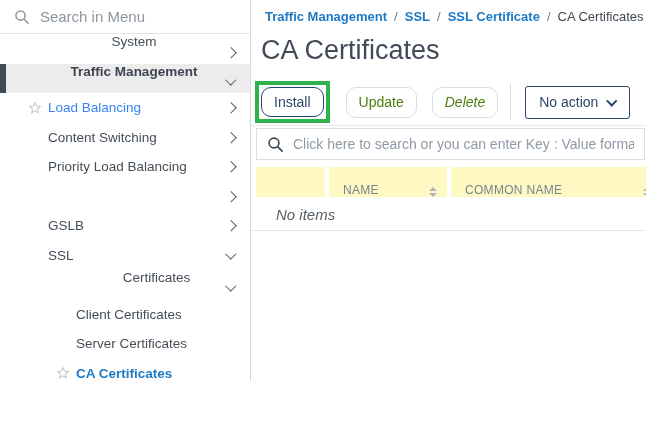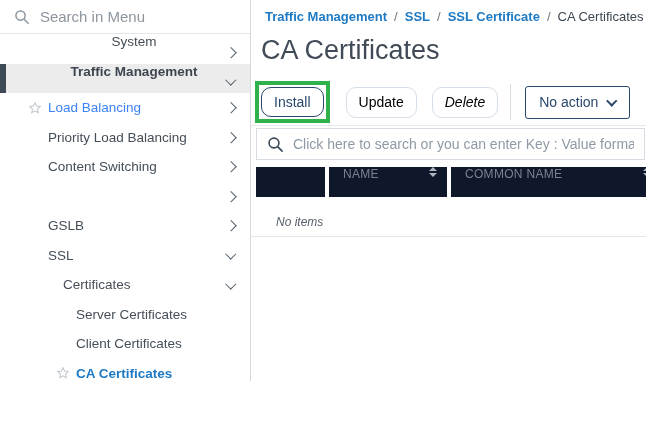--- a/index.html
+++ b/index.html
@@ -13,21 +13,21 @@
                     padding:0 12px 0 14px; border-bottom:1px solid #e4e7ea; }
   .sidebar-search input { border:none; outline:none; width:100%; font-size:15px;
                           color:#6b7480; font-family:inherit; background:transparent; }
   .sidebar-search input::placeholder { color:#8d959e; opacity:1; }
 
   .nav-item { height:29.5px; display:flex; align-items:center; font-size:13.5px;
               color:#454e58; cursor:pointer; }
   .lvl0 { padding-left:18px;flex-direction:column; }
   .lvl1 { padding-left:48px; }
   .lvl1.starred { padding-left:28px; }
-  .lvl2 { padding-left:63px; }
+  .lvl2 { padding-left:63px;flex-direction:column; }
   .lvl3 { padding-left:76px; }
   .lvl3.starred { padding-left:56px; }
   .nav-item.selected { background:#ececec; border-left:6px solid #3f4a57; padding-left:12px; }
   .nav-item.selected .nav-label { font-weight:bold; color:#3d4650; }
   .nav-item.blue .nav-label { color:#3b82f6; }
   .nav-item.active .nav-label { color:#1e7ac4; font-weight:bold; }
   .star { width:14px; height:14px; margin-right:6px; flex:0 0 14px; }
 
   .chev { margin-left:auto; margin-right:16px; width:7.5px; height:7.5px;
           border-right:1.5px solid #54606c; border-bottom:1.5px solid #54606c; flex:0 0 auto; }
@@ -41,49 +41,49 @@
   .breadcrumb a { color:#1e7ac4; font-weight:bold; text-decoration:none; cursor:pointer; }
   .breadcrumb .sep { color:#6d7681; margin:0 7px; font-weight:normal; }
   .breadcrumb .current { color:#3d4751; }
   .page-title { margin:11px 0 0 10px; font-size:27px; font-weight:normal;
                 color:#414b57; line-height:31px; }
 
   .toolbar { display:flex; align-items:center; margin:15px 0 0 0; }
   .hl-box { border:4px solid #2fb14c; padding:2px; margin-left:4px; display:inline-block; }
   .btn { height:30px; padding:0 12px; background:#fff; border:1px solid #29486b;
          border-radius:10px; color:#29486b; font-size:14px; font-family:inherit; cursor:pointer; }
-  .btn.dis { height:31px; border-color:#d6dee8; color:#000000; cursor:default; }
+  .btn.dis { height:31px; border-color:#d6dee8; color:#4d7c0f; cursor:default; }
   .btn-update { margin-left:16px; }
   .btn-delete { margin-left:15px;font-style:italic; }
   .vdiv { width:1px; height:36px; background:#d8dce1; margin-left:12px; }
   .btn-dropdown { margin-left:14px; height:33px; border-radius:3px; display:flex;
                   align-items:center; gap:10px; padding:0 13px; }
   .btn-dropdown .chev { margin:0; border-color:#29486b; border-width:2px; margin-top:-3px; }
 
   .table-panel { margin-top:2px; border-top:1px solid #e7eaed; }
   .search-bar { margin:2px 1px 0 5px; height:32px; border:1px solid #d8dde3;
                 display:flex; align-items:center; gap:9px; padding:0 10px; background:#fff; }
   .search-bar input { flex:1; border:none; outline:none; font-size:14px; color:#555e68;
                       font-family:inherit; background:transparent; }
   .search-bar input::placeholder { color:#8f99a5; opacity:1; }
 
   .thead { display:flex; gap:4px; margin:7px 0 0 5px; height:30px; overflow:hidden; }
-  .th { background:#0f172a; color:#79848f; font-size:12px; display:flex;
-        align-items:flex-start; letter-spacing:0.3px; }
+  .th { background:#fef9c3; color:#79848f; font-size:12px; display:flex;
+        align-items:flex-end; letter-spacing:0.3px; }
   .th-check { width:69px; flex:0 0 69px; }
   .th-name { width:118px; flex:0 0 118px; padding-left:14px; }
   .th-common { flex:1; padding-left:14px;gap:48px; }
   .sort { margin-left:auto; margin-right:10px; display:flex; flex-direction:column; gap:2px; }
   .th-common .sort { margin-right:-5px; }
   .sort i { display:block; width:0; height:0; border-left:4px solid transparent;
             border-right:4px solid transparent; }
   .sort .up { border-bottom:4px solid #aeb6bf; }
   .sort .dn { border-top:4px solid #aeb6bf; }
 
-  .empty-row { margin:18px 0 0 25px; font-size:12px; font-style:italic; color:#565f69; }
+  .empty-row { margin:9px 0 0 25px; font-size:15px; font-style:italic; color:#565f69; }
   .bottom-line { margin-top:7px; border-bottom:1px solid #e3e6ea; }
 </style>
 </head>
 <body>
 
 <div class="app">
 
   <aside class="sidebar">
     <div class="sidebar-search">
       <svg class="sicon" width="18" height="18" viewBox="0 0 18 18">
@@ -103,47 +103,47 @@
         <span class="chev down"></span>
       </div>
       <div class="nav-item lvl1 starred blue">
         <svg class="star" viewBox="0 0 16 16">
           <path d="M8 2l1.8 3.8 4.2.5-3.1 2.9.8 4.1L8 11.2l-3.7 2.1.8-4.1L2 6.3l4.2-.5z" fill="none" stroke="#c1c7cd" stroke-width="1.2"></path>
         </svg>
         <span class="nav-label">Load Balancing</span>
         <span class="chev right"></span>
       </div>
       <div class="nav-item lvl1">
+        <span class="nav-label">Content Switching</span>
+        <span class="chev right"></span>
+      </div>
+      <div class="nav-item lvl1">
         <span class="nav-label">Priority Load Balancing</span>
-        <span class="chev right"></span>
-      </div>
-      <div class="nav-item lvl1">
-        <span class="nav-label">Content Switching</span>
         <span class="chev right"></span>
       </div>
       <div class="nav-item lvl1">
         <span class="chev right"></span>
       </div>
       <div class="nav-item lvl1">
         <span class="nav-label">GSLB</span>
         <span class="chev right"></span>
       </div>
       <div class="nav-item lvl1">
         <span class="nav-label">SSL</span>
         <span class="chev down"></span>
       </div>
       <div class="nav-item lvl2">
         <span class="nav-label">Certificates</span>
         <span class="chev down"></span>
       </div>
       <div class="nav-item lvl3">
+        <span class="nav-label">Client Certificates</span>
+      </div>
+      <div class="nav-item lvl3">
         <span class="nav-label">Server Certificates</span>
-      </div>
-      <div class="nav-item lvl3">
-        <span class="nav-label">Client Certificates</span>
       </div>
       <div class="nav-item lvl3 starred active">
         <svg class="star" viewBox="0 0 16 16">
           <path d="M8 2l1.8 3.8 4.2.5-3.1 2.9.8 4.1L8 11.2l-3.7 2.1.8-4.1L2 6.3l4.2-.5z" fill="none" stroke="#c1c7cd" stroke-width="1.2"></path>
         </svg>
         <span class="nav-label">CA Certificates</span>
       </div>
     </nav>
   </aside>
 

